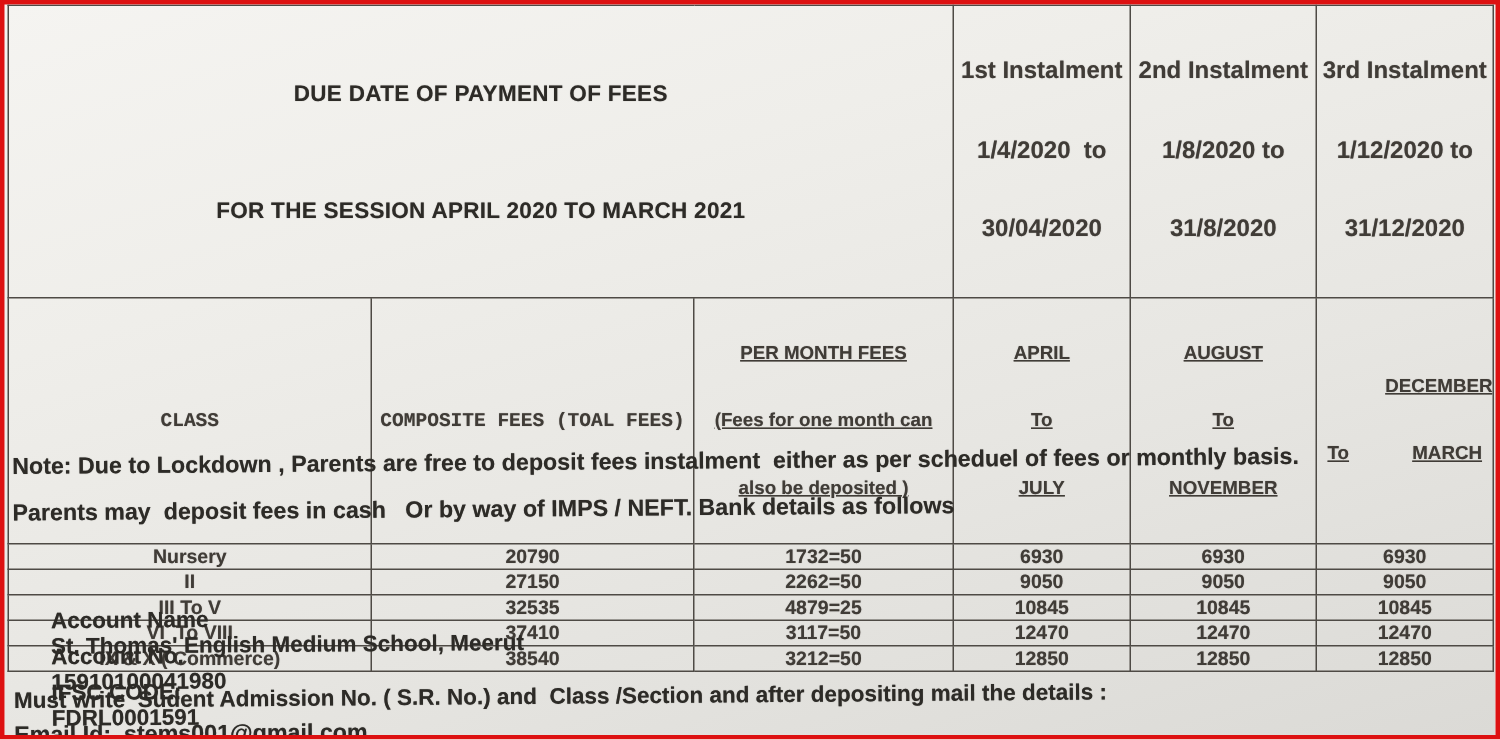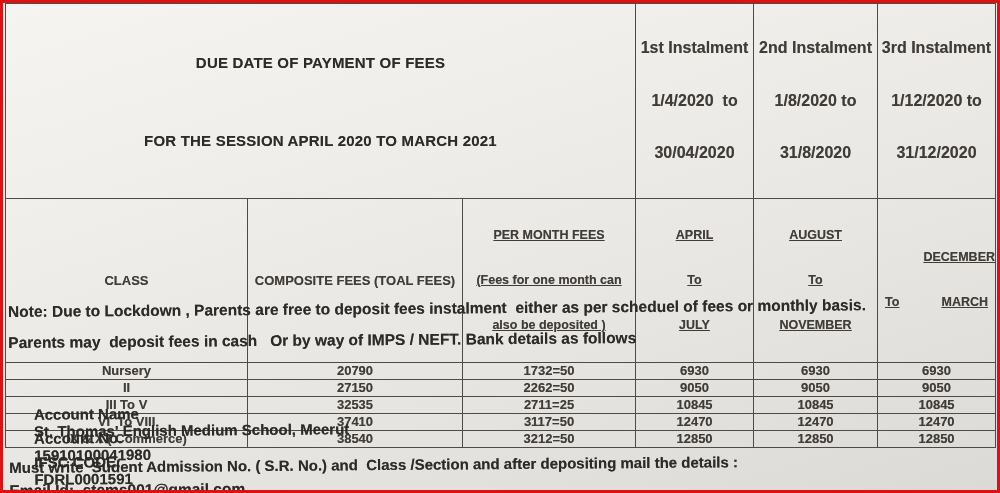--- a/index.html
+++ b/index.html
@@ -38,21 +38,21 @@
     text-shadow:0 0 .6px rgba(70,64,58,.55);
   }
   .r-title td{height:54px;}
   .r-cols td{height:74px;}
   .r-data td{height:17px;font-size:13px;}
   .title-cell div{font-size:15px;letter-spacing:.2px;color:var(--ink-dark);}
   .title-line1{margin-top:1px;}
   .title-line2{margin-top:25px;}
   .inst-cell{font-size:16px;}
   .inst-cell div{line-height:16.5px;}
-  .colhead{font-size:13px;}
+  .colhead{font-size:13px;font-family:Liberation Mono, monospace;}
   .small-head{font-size:12.5px;}
   .small-head div{line-height:17px;text-decoration:underline;}
   .dec-cell div.month{line-height:17px;text-align:right;}
   .dec-cell .split{
     display:flex;justify-content:space-between;
     padding:0 7px;line-height:17px;
   }
   
   .bottom{
     position:absolute;left:5px;top:300px;width:985px;height:200px;
@@ -148,21 +148,21 @@
       <td>II</td>
       <td>27150</td>
       <td>2262=50</td>
       <td>9050</td>
       <td>9050</td>
       <td>9050</td>
     </tr>
     <tr class="r-data">
       <td>III To V</td>
       <td>32535</td>
-      <td>2711=25</td>
+      <td>4879=25</td>
       <td>10845</td>
       <td>10845</td>
       <td>10845</td>
     </tr>
     <tr class="r-data">
       <td>VI  To VIII</td>
       <td>37410</td>
       <td>3117=50</td>
       <td>12470</td>
       <td>12470</td>

